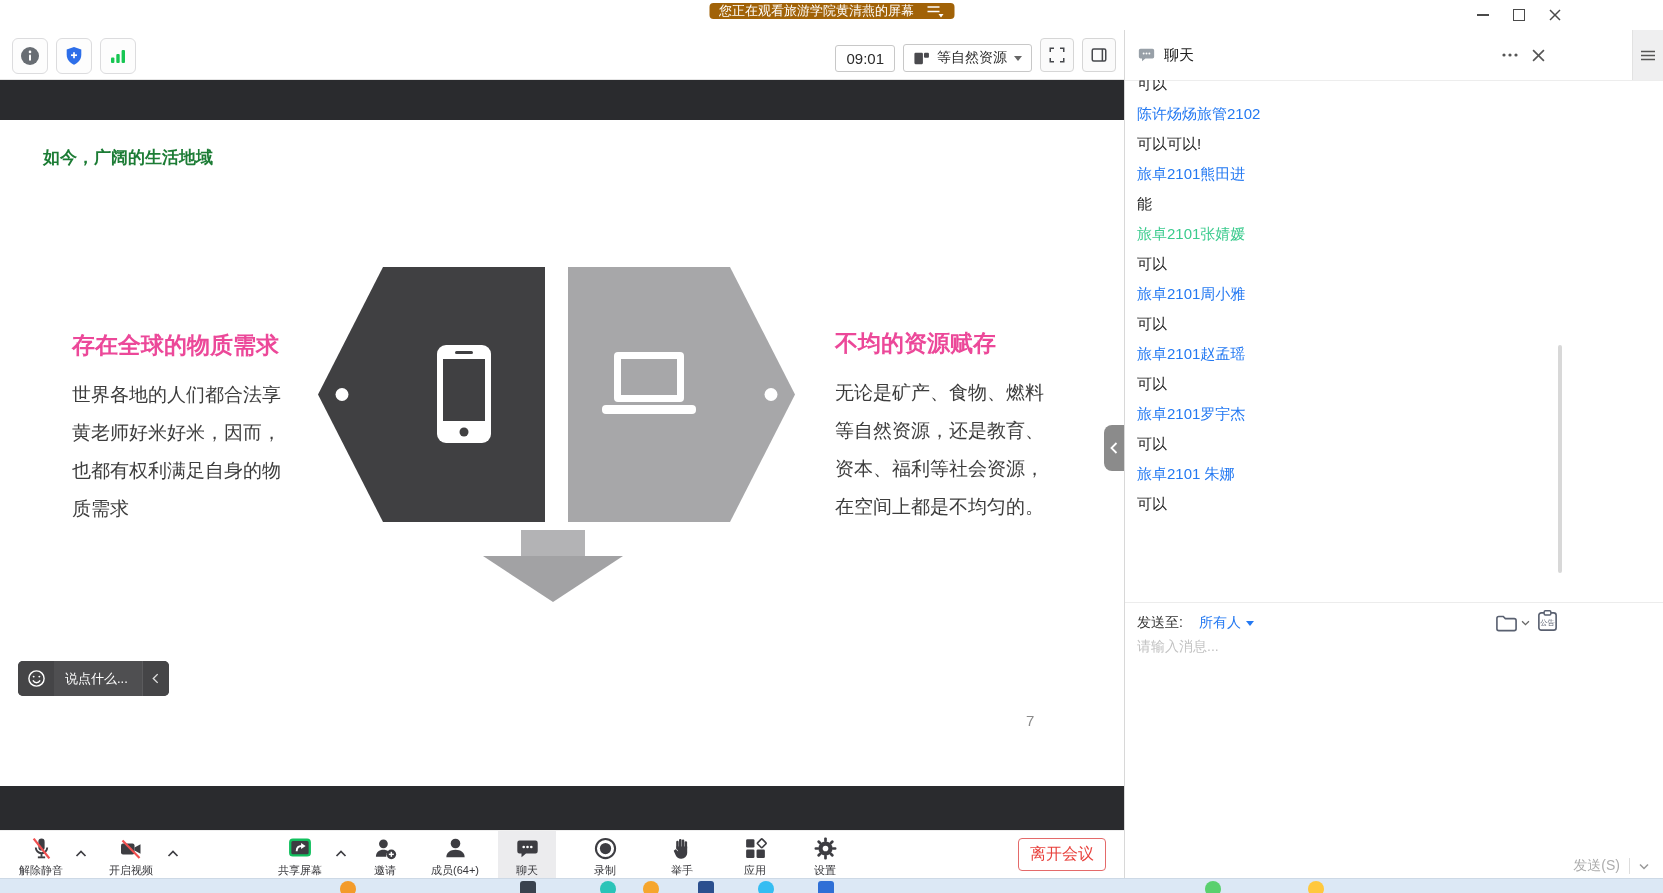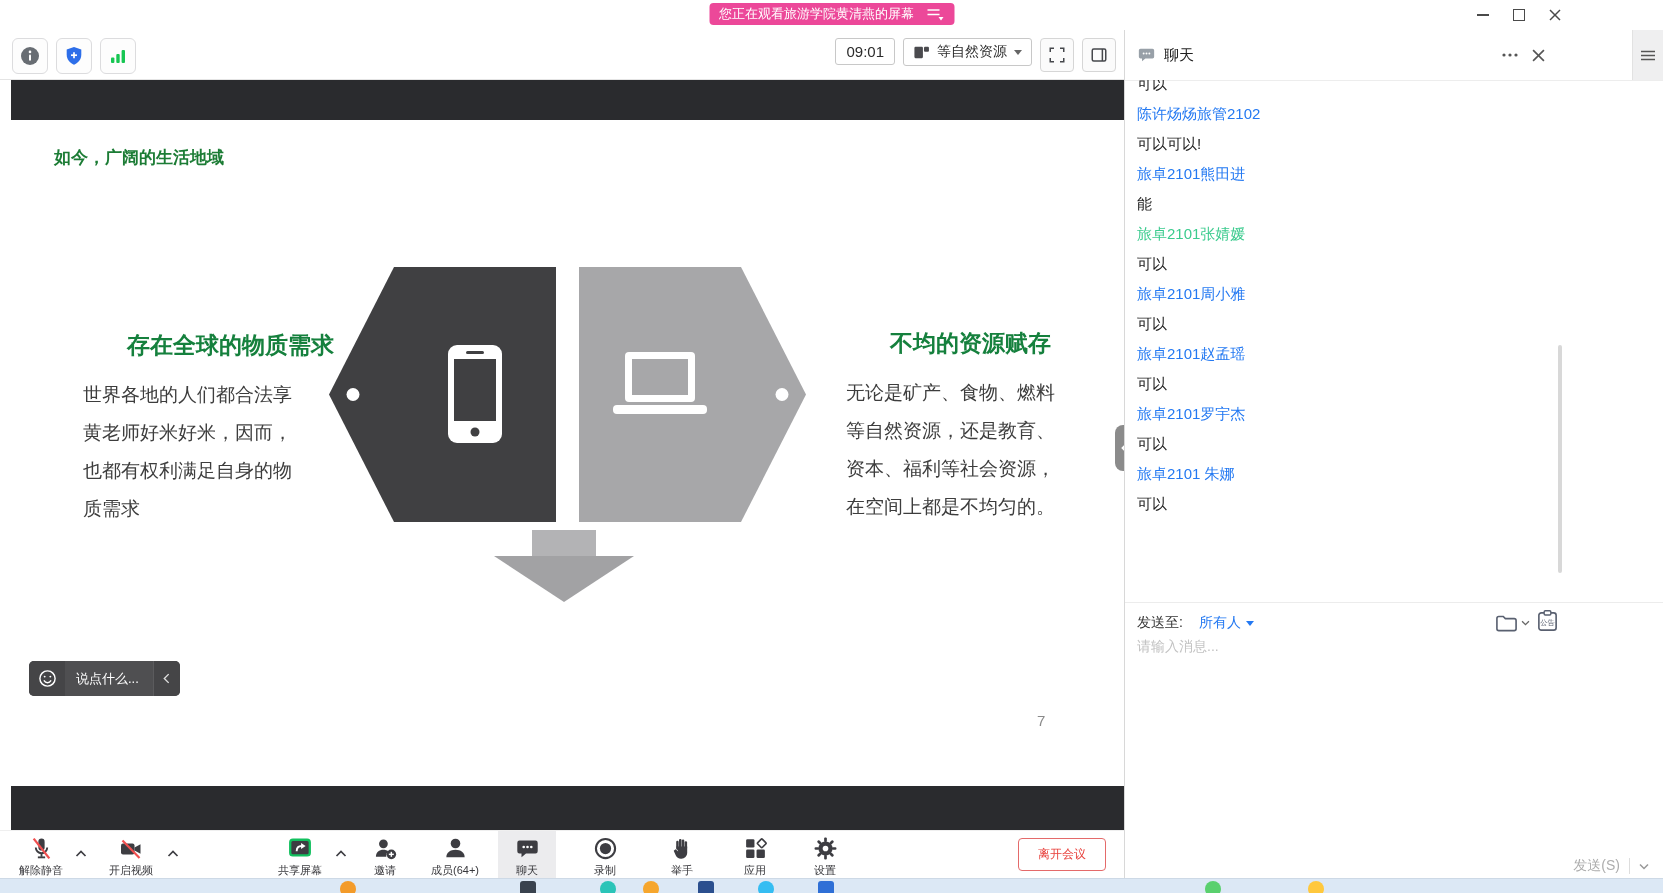--- a/index.html
+++ b/index.html
@@ -1,59 +1,59 @@
 <!DOCTYPE html>
 <html><head>
 <meta charset="utf-8">
 <style>
   html,body{margin:0;padding:0;background:#fff;}
   #app{position:relative;width:1663px;height:893px;overflow:hidden;background:#fff;
        font-family:"Liberation Sans","DejaVu Sans",sans-serif;color:#222;}
   
   #titlebar{position:absolute;left:0;top:0;width:1663px;height:30px;background:#fff;border-bottom:1px solid #f0f0f0;}
-  .title-pill{position:absolute;left:50%;transform:translateX(-50%);top:3px;height:22px;display:flex;align-items:center;
-       gap:12px;background:#ec4899;border-radius:4px;padding:0 10px;color:#fff;font-size:13px;}
+  .title-pill{position:absolute;left:50%;transform:translateX(-50%);top:3px;height:16px;display:flex;align-items:center;
+       gap:12px;background:#a16207;border-radius:4px;padding:0 10px;color:#fff;font-size:13px;}
   .pill-menu{display:flex;align-items:center;}
   .win-controls{position:absolute;right:98px;top:0;height:30px;display:flex;align-items:center;gap:16px;}
   .wc-btn{width:20px;height:20px;display:flex;align-items:center;justify-content:center;cursor:default;}
   .wc-min{width:12px;height:2px;background:#4a4a4a;}
   .wc-max{width:10px;height:10px;border:1.5px solid #4a4a4a;}
   
   #topbar{position:absolute;left:0;top:30px;width:1124px;height:50px;background:#fff;border-bottom:1px solid #e4e4e4;box-sizing:border-box;}
   .tb-btn{position:absolute;top:8px;width:34px;height:34px;border:1px solid #dcdcde;border-radius:6px;background:#fdfdfd;
        display:flex;align-items:center;justify-content:center;}
-  .tb-right{position:absolute;right:8px;top:8px;height:34px;display:flex;align-items:flex-start;gap:8px;}
+  .tb-right{position:absolute;right:8px;top:8px;height:34px;display:flex;align-items:flex-end;gap:8px;}
   .time-box{border:1px solid #c8c8c8;border-radius:3px;padding:4px 10px;font-size:15px;color:#2b2b2b;background:#fff;}
   .view-box{border:1px solid #c8c8c8;border-radius:3px;padding:4px 9px;display:flex;align-items:center;gap:7px;background:#fff;}
   .view-label{font-size:14px;color:#2b2b2b;}
   .caret-down{width:0;height:0;border-left:4px solid transparent;border-right:4px solid transparent;border-top:5px solid #666;}
   .sq-btn{width:32px;height:32px;border:1px solid #d6d6d6;border-radius:4px;background:#fbfbfb;display:flex;align-items:center;justify-content:center;}
   
-  #share{position:absolute;left:11px;top:80px;width:1124px;height:750px;background:#fff;overflow:hidden;}
+  #share{position:absolute;left:0;top:80px;width:1124px;height:750px;background:#fff;overflow:hidden;}
   .bar-dark{position:absolute;left:0;width:1124px;background:#2a2b2e;}
   .slide-green{position:absolute;left:43px;top:66px;font-size:17px;font-weight:bold;color:#1c7c35;}
-  .col-heading{position:absolute;font-size:23px;font-weight:bold;color:#15803d;margin-left:44px;}
+  .col-heading{position:absolute;font-size:23px;font-weight:bold;color:#ec4899;}
   .col-body{position:absolute;font-size:19px;line-height:38px;color:#3d3d3d;white-space:pre-line;}
   .bottom-para{position:absolute;left:168px;top:540px;width:820px;font-size:21px;line-height:38px;color:#242424;white-space:pre-line;}
   .page-num{position:absolute;left:1026px;top:632px;font-size:15px;color:#8a8a8a;}
   .collapse-tab{position:absolute;left:1104px;top:345px;width:20px;height:46px;background:#8b8b8b;border-radius:8px 0 0 8px;
        display:flex;align-items:center;justify-content:center;}
   .chat-overlay{position:absolute;left:18px;top:581px;height:35px;display:flex;align-items:center;background:#4f4f51;border-radius:5px;overflow:hidden;}
   .ov-seg{width:36px;height:35px;background:#454547;display:flex;align-items:center;justify-content:center;}
   .ov-text{padding:0 14px 0 11px;color:#ffffff;font-size:13px;}
   .ov-chev{width:26px;height:35px;background:#454547;display:flex;align-items:center;justify-content:center;border-left:1px solid rgba(255,255,255,.12);}
   
   #meetbar{position:absolute;left:0;top:830px;width:1124px;height:48px;background:#fff;border-top:1px solid #efefef;box-sizing:border-box;}
   .mi{position:absolute;top:4px;text-align:center;}
   .mi .ic{height:27px;display:flex;align-items:center;justify-content:center;}
   .mi .lb{font-size:11px;color:#37373b;margin-top:1px;}
   .mi.active{top:0;height:48px;padding-top:4px;background:#ececee;box-sizing:border-box;}
   .chev{position:absolute;top:16px;width:14px;height:12px;display:flex;align-items:center;justify-content:center;}
   .leave-btn{position:absolute;left:1018px;top:7px;width:88px;height:33px;border:1px solid #e46a6a;border-radius:4px;color:#e8413c;
-       font-size:12px;background:#fff;display:flex;align-items:center;justify-content:center;box-sizing:border-box;text-align:center;}
+       font-size:16px;background:#fff;display:flex;align-items:center;justify-content:center;box-sizing:border-box;text-align:center;}
   
   #taskbar{position:absolute;left:0;top:878px;width:1663px;height:15px;background:#dce8f5;border-top:1px solid #cdd9e6;overflow:hidden;box-sizing:border-box;}
   .tk{position:absolute;top:2px;width:16px;height:16px;}
   
   #chatpanel{position:absolute;left:1124px;top:30px;width:539px;height:848px;background:#fff;border-left:1px solid #d8d8d8;box-sizing:border-box;overflow:hidden;}
   .chat-header{position:absolute;left:0;top:0;right:0;height:50px;border-bottom:1px solid #ededed;display:flex;align-items:center;padding-left:12px;}
   .chat-title{font-size:15px;color:#1f1f1f;margin-left:8px;}
   .hd-btn{position:absolute;top:0;height:50px;width:26px;display:flex;align-items:center;justify-content:center;}
   .hd-sep{position:absolute;right:30px;top:0;width:1px;height:50px;background:#e2e2e2;}
   .hd-menu{position:absolute;right:0;top:0;width:30px;height:50px;background:#efeff0;display:flex;align-items:center;justify-content:center;}

